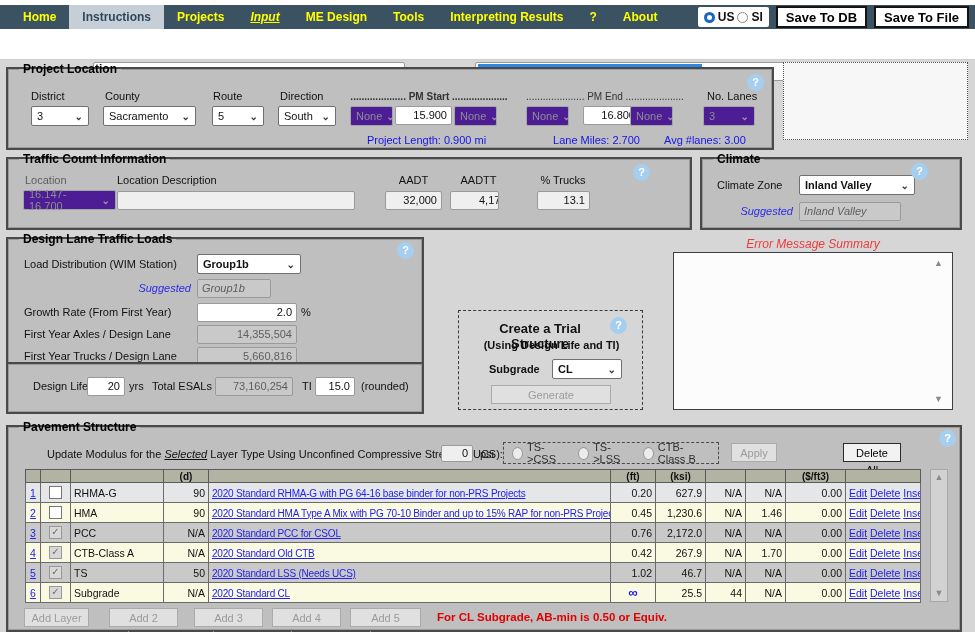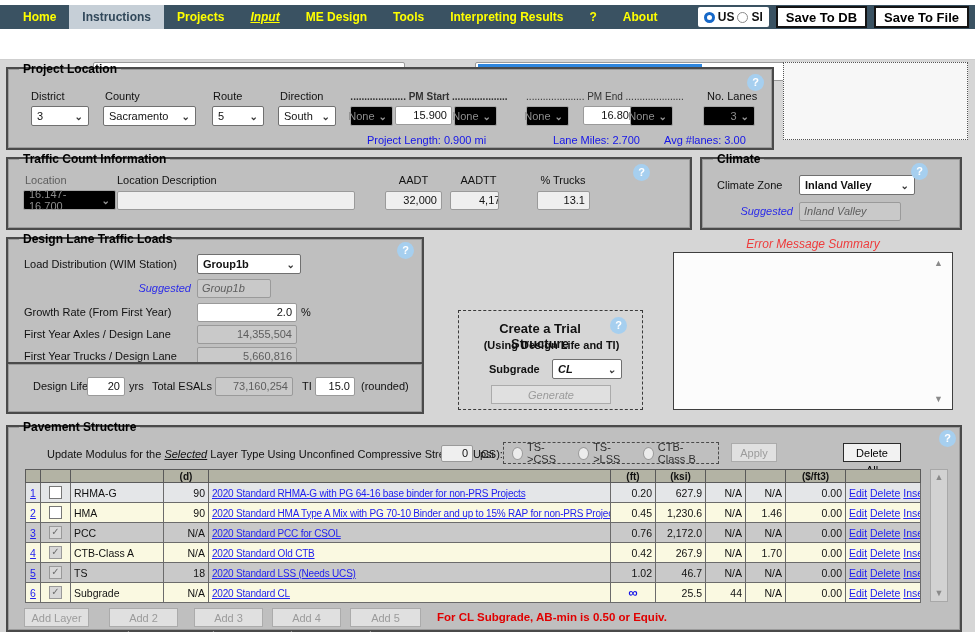--- a/index.html
+++ b/index.html
@@ -31,42 +31,42 @@
   #tt-input{left:475px;top:33px;width:332px;padding:0 2px;}
   #tt-input .selhl{background:#2E86DE;color:#FFFFFF;font-weight:bold;padding:1px 2px;}
   .help{width:17px;height:17px;border-radius:50%;background:#A6CFEF;color:#FFFFFF;font-weight:bold;text-align:center;line-height:17px;font-size:11px;}
   #hdr-help{left:951px;top:35px;}
   
   fieldset.group{position:absolute;background:#BFBFBF;border:1px solid #9B9B9B;
      box-shadow:0 0 0 2px #4A4A4A;margin:0;padding:0;}
   fieldset.group legend{font-weight:bold;font-size:12px;margin-left:10px;padding:0 4px;color:#000;}
   .sel{background:#FFFFFF;border:1px solid #707070;border-radius:2px;height:20px;display:flex;align-items:center;justify-content:space-between;padding:0 5px;font-size:11px;cursor:pointer;}
   .sel .chev{font-size:10px;color:#333;margin-left:4px;font-weight:bold;}
-  .sel.dis{background:#000000;color:#8E8E8E;border-color:#A5A5A5;cursor:default;justify-content:flex-end;}
+  .sel.dis{background:#4c1d95;color:#8E8E8E;border-color:#A5A5A5;cursor:default;}
   .sel.dis .chev{color:#9B9B9B;}
   .blue{color:#1414E8;}
   .sugg{color:#2B2BE8;font-style:italic;}
   .lab-over{text-align:center;}
   .dots{font-size:10px;color:#333;white-space:nowrap;}
   
   #sec-dotted{left:783px;top:62px;width:185px;height:78px;background:#F7F7F7;border:1px dotted #555;}
   
   #err-label{left:673px;top:237px;width:280px;text-align:center;color:#EE3B3B;font-style:italic;font-size:12px;}
   #err-box{left:673px;top:252px;width:280px;height:158px;background:#FCFCFC;border:1px solid #3F3F3F;}
   .scr{color:#8A8A8A;font-size:9px;line-height:9px;}
   
   #trial-box{left:458px;top:310px;width:185px;height:100px;border:1.5px dashed #3A3A3A;background:#D6D6D6;}
   #trial-title{left:10px;top:10px;width:142px;text-align:center;font-weight:bold;font-size:13px;}
   #trial-sub{left:0;top:28px;width:185px;text-align:center;font-weight:bold;font-size:11px;}
   #trial-help{left:151px;top:6px;}
   #trial-subgrade-label{left:30px;top:52px;font-weight:bold;}
-  #trial-subgrade-select{left:93px;top:48px;width:70px;font-style:italic;}
+  #trial-subgrade-select{left:93px;top:48px;width:70px;}
   .btn{background:#F2F2F2;border:1px solid #2B2B2B;font-size:11px;font-family:"Liberation Sans",sans-serif;height:19px;line-height:17px;text-align:center;cursor:pointer;}
   .btn.dis{background:#E0E0E0;border:1px solid #ABABAB;color:#9B9B9B;cursor:default;}
-  #trial-generate{left:32px;top:74px;width:120px;font-style:italic;}
+  #trial-generate{left:32px;top:74px;width:120px;}
   
   .dashed-grp{border:1px dashed #4A4A4A;display:flex;align-items:center;gap:13px;padding:0 8px;}
   .radio-item{display:flex;align-items:center;gap:4px;color:#2E2E2E;}
   .radio-sm{width:11px;height:11px;border-radius:50%;background:#ECECEC;border:1px solid #9A9A9A;}
   #ps-table{border-collapse:collapse;table-layout:fixed;width:895px;font-size:10.5px;background:#FFF;}
   #ps-table td{border:1px solid #6B6B6B;height:20px;padding:0 3px;overflow:hidden;white-space:nowrap;box-sizing:border-box;vertical-align:middle;}
   #ps-table tr.hdr td{height:13px;background:#B3B3A4;border-color:#5A5A5A;font-weight:bold;text-align:center;vertical-align:bottom;font-size:10px;line-height:11px;}
   tr.r-light td{background:#E4E6E8;}
   tr.r-cream td{background:#FAF9E1;}
   tr.r-gray td{background:#C9C9C9;}
@@ -352,21 +352,21 @@
           <td class="tnum">267.9</td>
           <td class="tnum">N/A</td>
           <td class="tnum">1.70</td>
           <td class="tnum">0.00</td>
           <td><span class="lnk">Edit</span> <span class="lnk">Delete</span> <span class="lnk">Insert</span></td>
         </tr>
         <tr class="r-gray">
           <td class="tcen"><span class="lnk">5</span></td>
           <td class="tcen"><span class="cb ck">✓</span></td>
           <td>TS</td>
-          <td class="tnum">18</td>
+          <td class="tnum">50</td>
           <td><span class="lnk mat">2020 Standard LSS (Needs UCS)</span></td>
           <td class="tnum">1.02</td>
           <td class="tnum">46.7</td>
           <td class="tnum">N/A</td>
           <td class="tnum">N/A</td>
           <td class="tnum">0.00</td>
           <td><span class="lnk">Edit</span> <span class="lnk">Delete</span> <span class="lnk">Insert</span></td>
         </tr>
         <tr class="r-cream">
           <td class="tcen"><span class="lnk">6</span></td>

